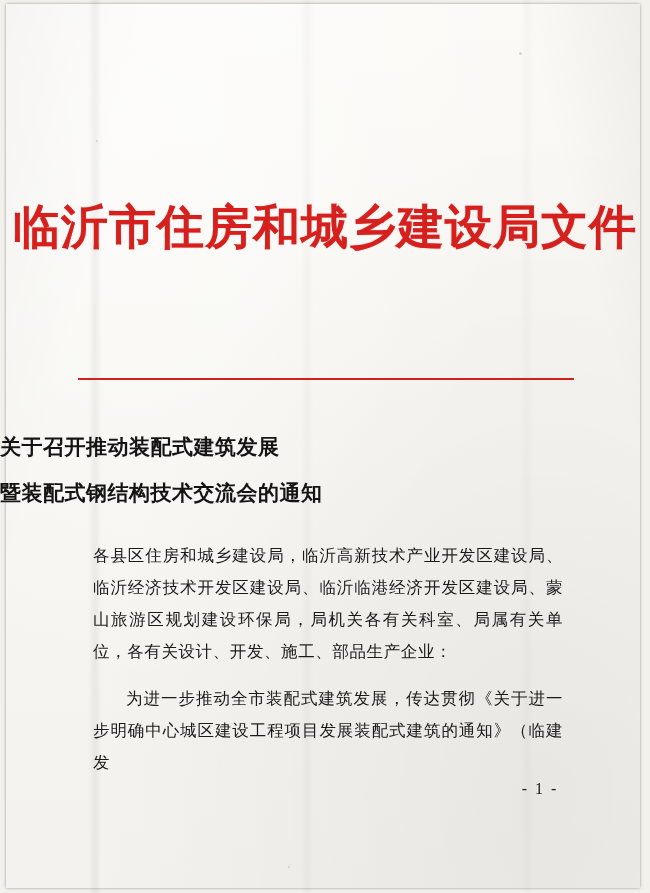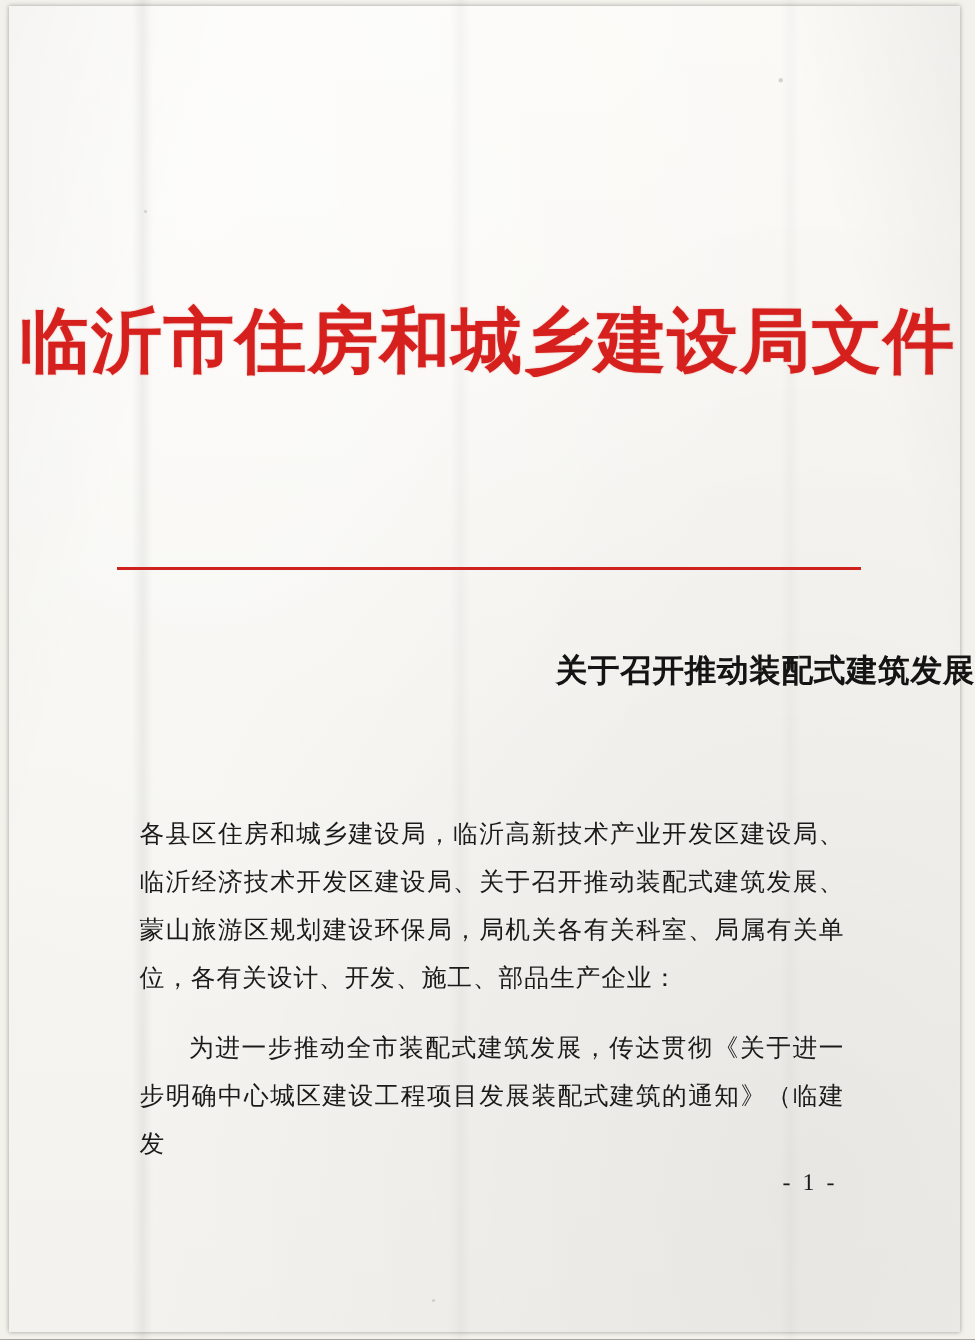--- a/index.html
+++ b/index.html
@@ -101,21 +101,21 @@
     height: 2px;
     background: #cf211d;
   }
 
   
   .title {
     position: absolute;
     left: 0;
     top: 424px;
     width: 650px;
-    text-align: right;
+    text-align: left;
     font-size: 21px;
     font-weight: bold;
     color: #141414;
     line-height: 46px;
     letter-spacing: 0.5px;
   }
 
   
   .body {
     position: absolute;
@@ -162,22 +162,23 @@
 
   <div class="content">
 
     <div class="masthead">临沂市住房和城乡建设局文件</div>
 
 
     <div class="redrule"></div>
 
     <div class="title">
       <div>关于召开推动装配式建筑发展</div>
+      <div>暨装配式钢结构技术交流会的通知</div>
     </div>
 
     <div class="body">
-      <p>各县区住房和城乡建设局，临沂高新技术产业开发区建设局、临沂经济技术开发区建设局、关于召开推动装配式建筑发展、蒙山旅游区规划建设环保局，局机关各有关科室、局属有关单位，各有关设计、开发、施工、部品生产企业：</p>
+      <p>各县区住房和城乡建设局，临沂高新技术产业开发区建设局、临沂经济技术开发区建设局、临沂临港经济开发区建设局、蒙山旅游区规划建设环保局，局机关各有关科室、局属有关单位，各有关设计、开发、施工、部品生产企业：</p>
       <p class="indent">为进一步推动全市装配式建筑发展，传达贯彻《关于进一步明确中心城区建设工程项目发展装配式建筑的通知》（临建发</p>
     </div>
 
     <div class="pagenum">- 1 -</div>
   </div>
 </div>
 
 </body></html>

